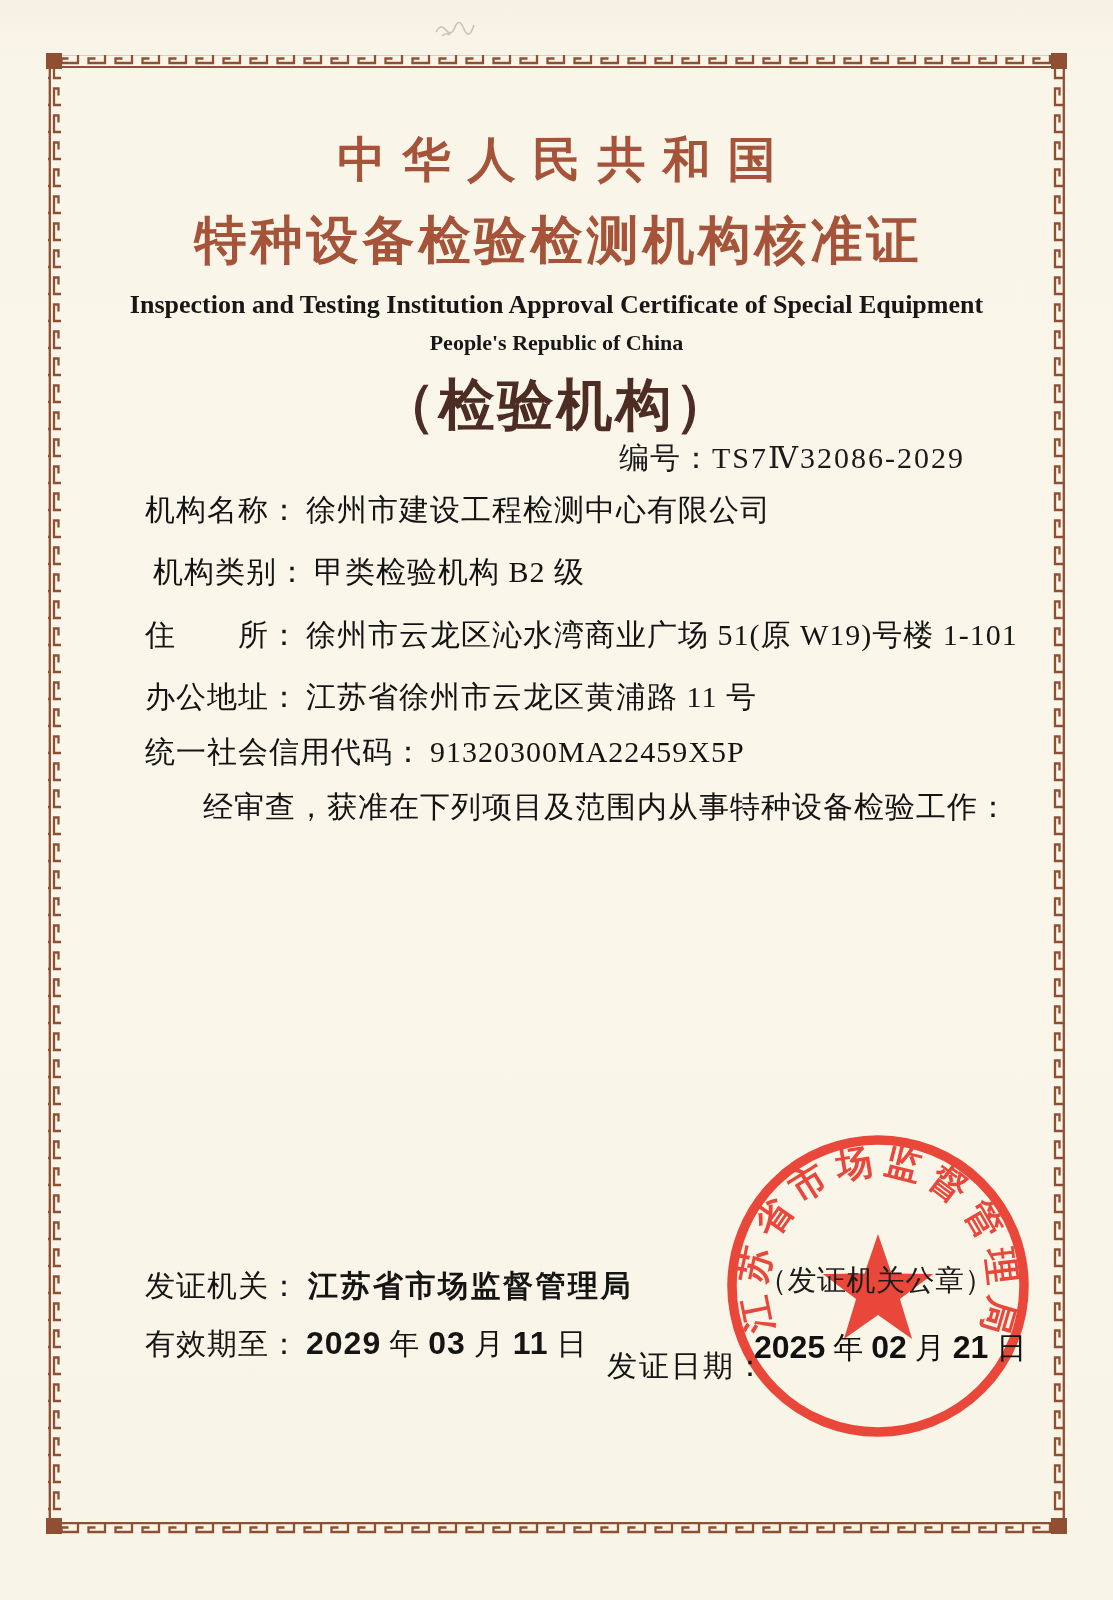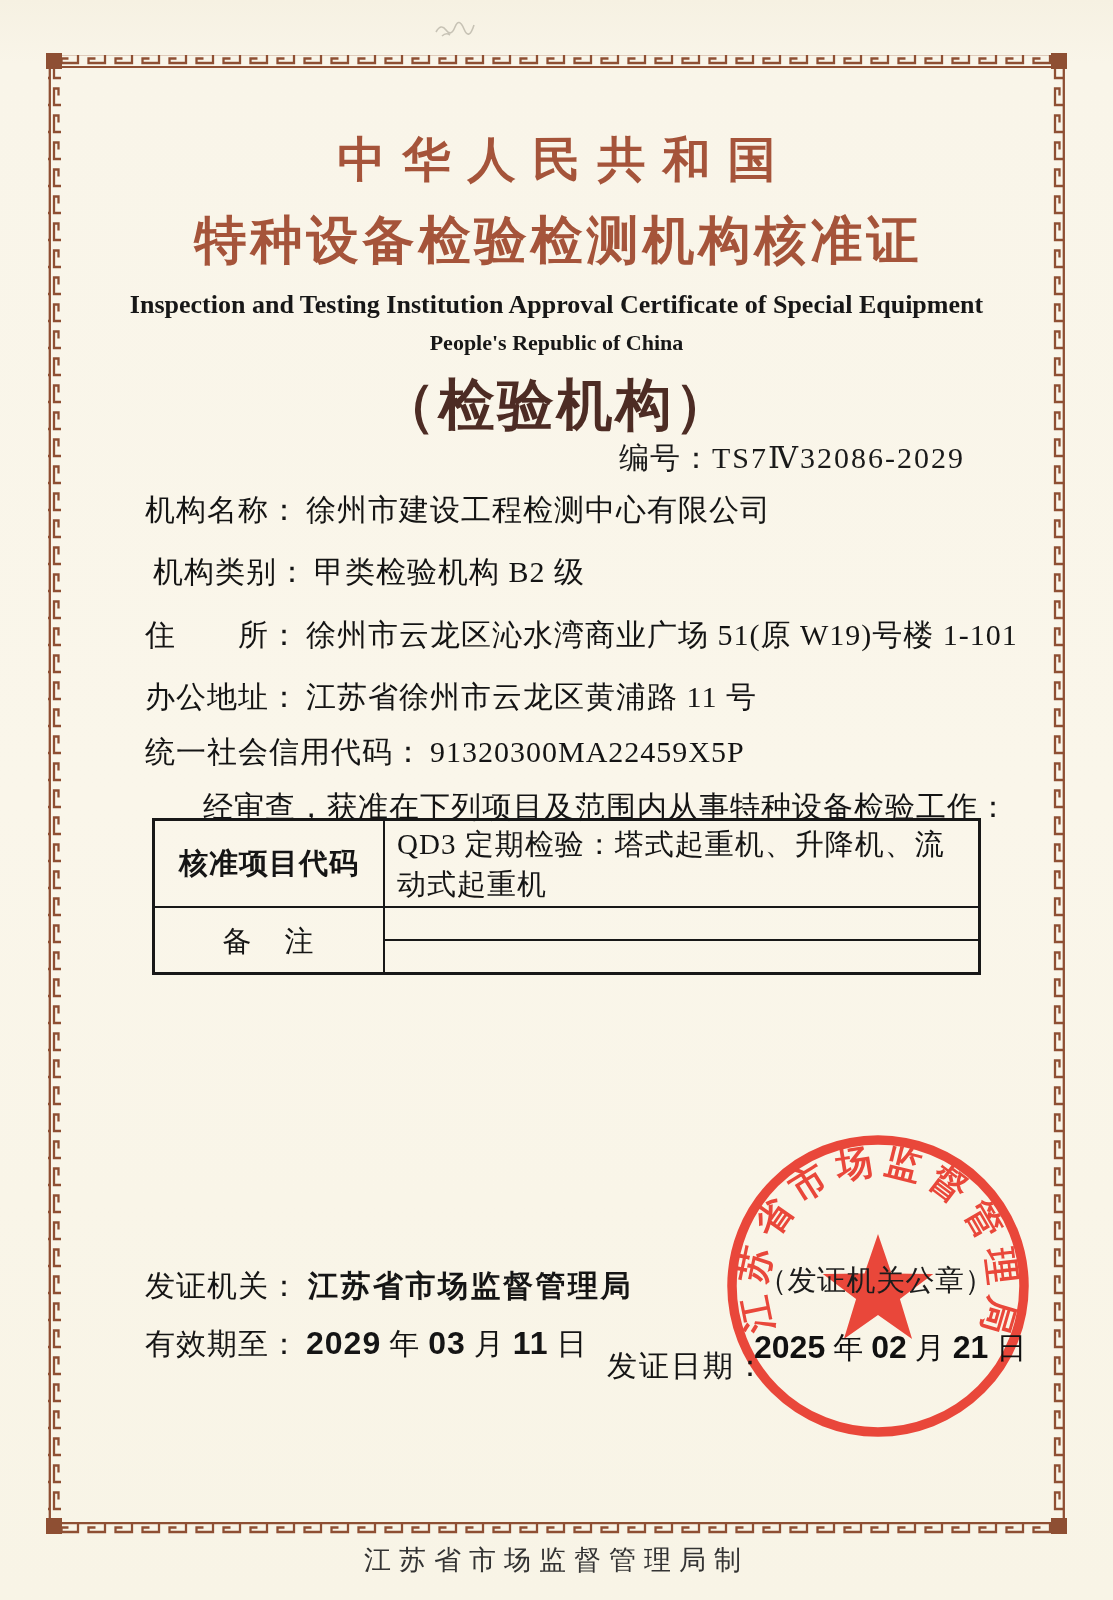--- a/index.html
+++ b/index.html
@@ -115,27 +115,20 @@
   </div>
   <div class="abs field f3">
     <span>办公地址：</span><span class="value">江苏省徐州市云龙区黄浦路 11 号</span>
   </div>
   <div class="abs field f4">
     <span>统一社会信用代码：</span><span class="value">91320300MA22459X5P</span>
   </div>
 
   <div class="abs approval">经审查，获准在下列项目及范围内从事特种设备检验工作：</div>
 
-  <div class="abs cert-table">
-    <div class="tc tc-h1">核准项目代码</div>
-    <div class="tc tc-v1">QD3 定期检验：塔式起重机、升降机、流动式起重机</div>
-    <div class="tc tc-h2">备　注</div>
-    <div class="tc tc-e1"></div>
-    <div class="tc tc-e2"></div>
-  </div>
 
   <div class="abs issuer">
     <span>发证机关：</span><span class="value">江苏省市场监督管理局</span>
   </div>
 
   <div class="abs valid">
     <span>有效期至：</span><span class="date-num">2029</span><span class="date-unit">年</span><span class="date-num">03</span><span class="date-unit">月</span><span class="date-num">11</span><span class="date-unit">日</span>
   </div>
 
   <div class="abs issue-label">发证日期：</div>
@@ -148,15 +141,14 @@
       <path id="sealArc" d="M 57,208 A 112,112 0 1 1 255,208" fill="none"></path>
     </defs>
     <circle cx="156" cy="156" r="146" fill="none" stroke="#e8392c" stroke-width="9.5"></circle>
     <polygon fill="#e8392c" points="156,104 169.5,143.4 211.2,144.1 177.9,169.1 190.1,208.9 156,185 121.9,208.9 134.1,169.1 100.8,144.1 142.5,143.4"></polygon>
     <text font-size="36" font-weight="bold" fill="#e8392c" letter-spacing="9" font-family="Liberation Sans, DejaVu Sans, sans-serif">
       <textPath href="#sealArc" startOffset="10">江苏省市场监督管理局</textPath>
     </text>
   </svg>
   <div class="abs seal-overlay">（发证机关公章）</div>
 
-  <div class="abs center footer">江苏省市场监督管理局制</div>
 
 </div>
 
 </body></html>

